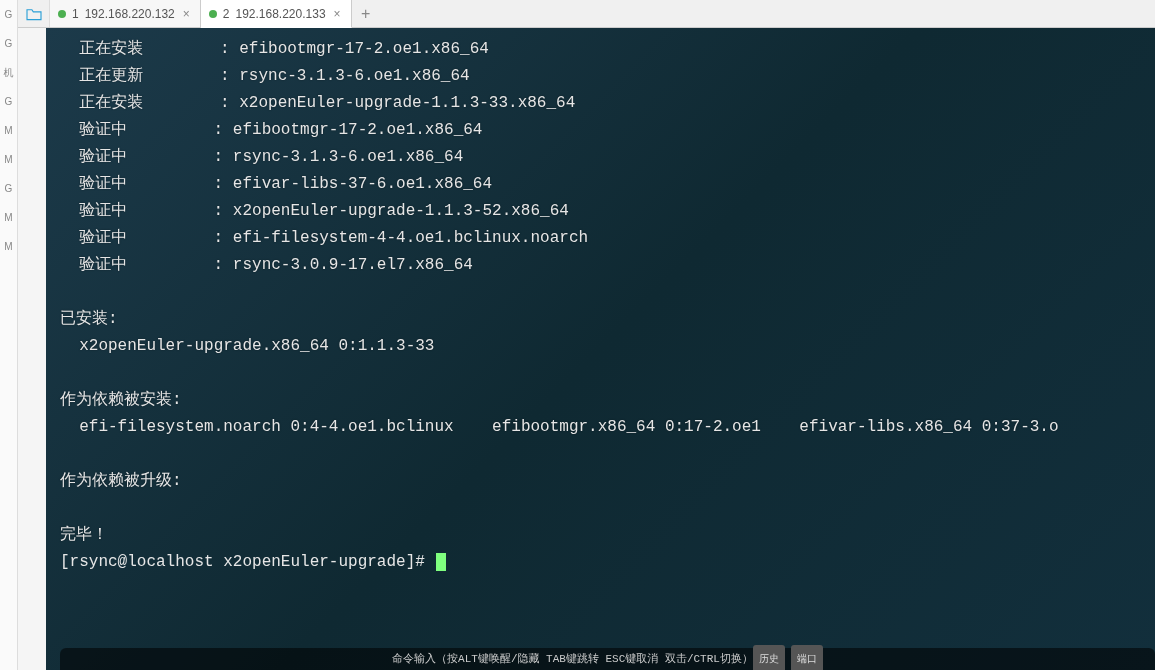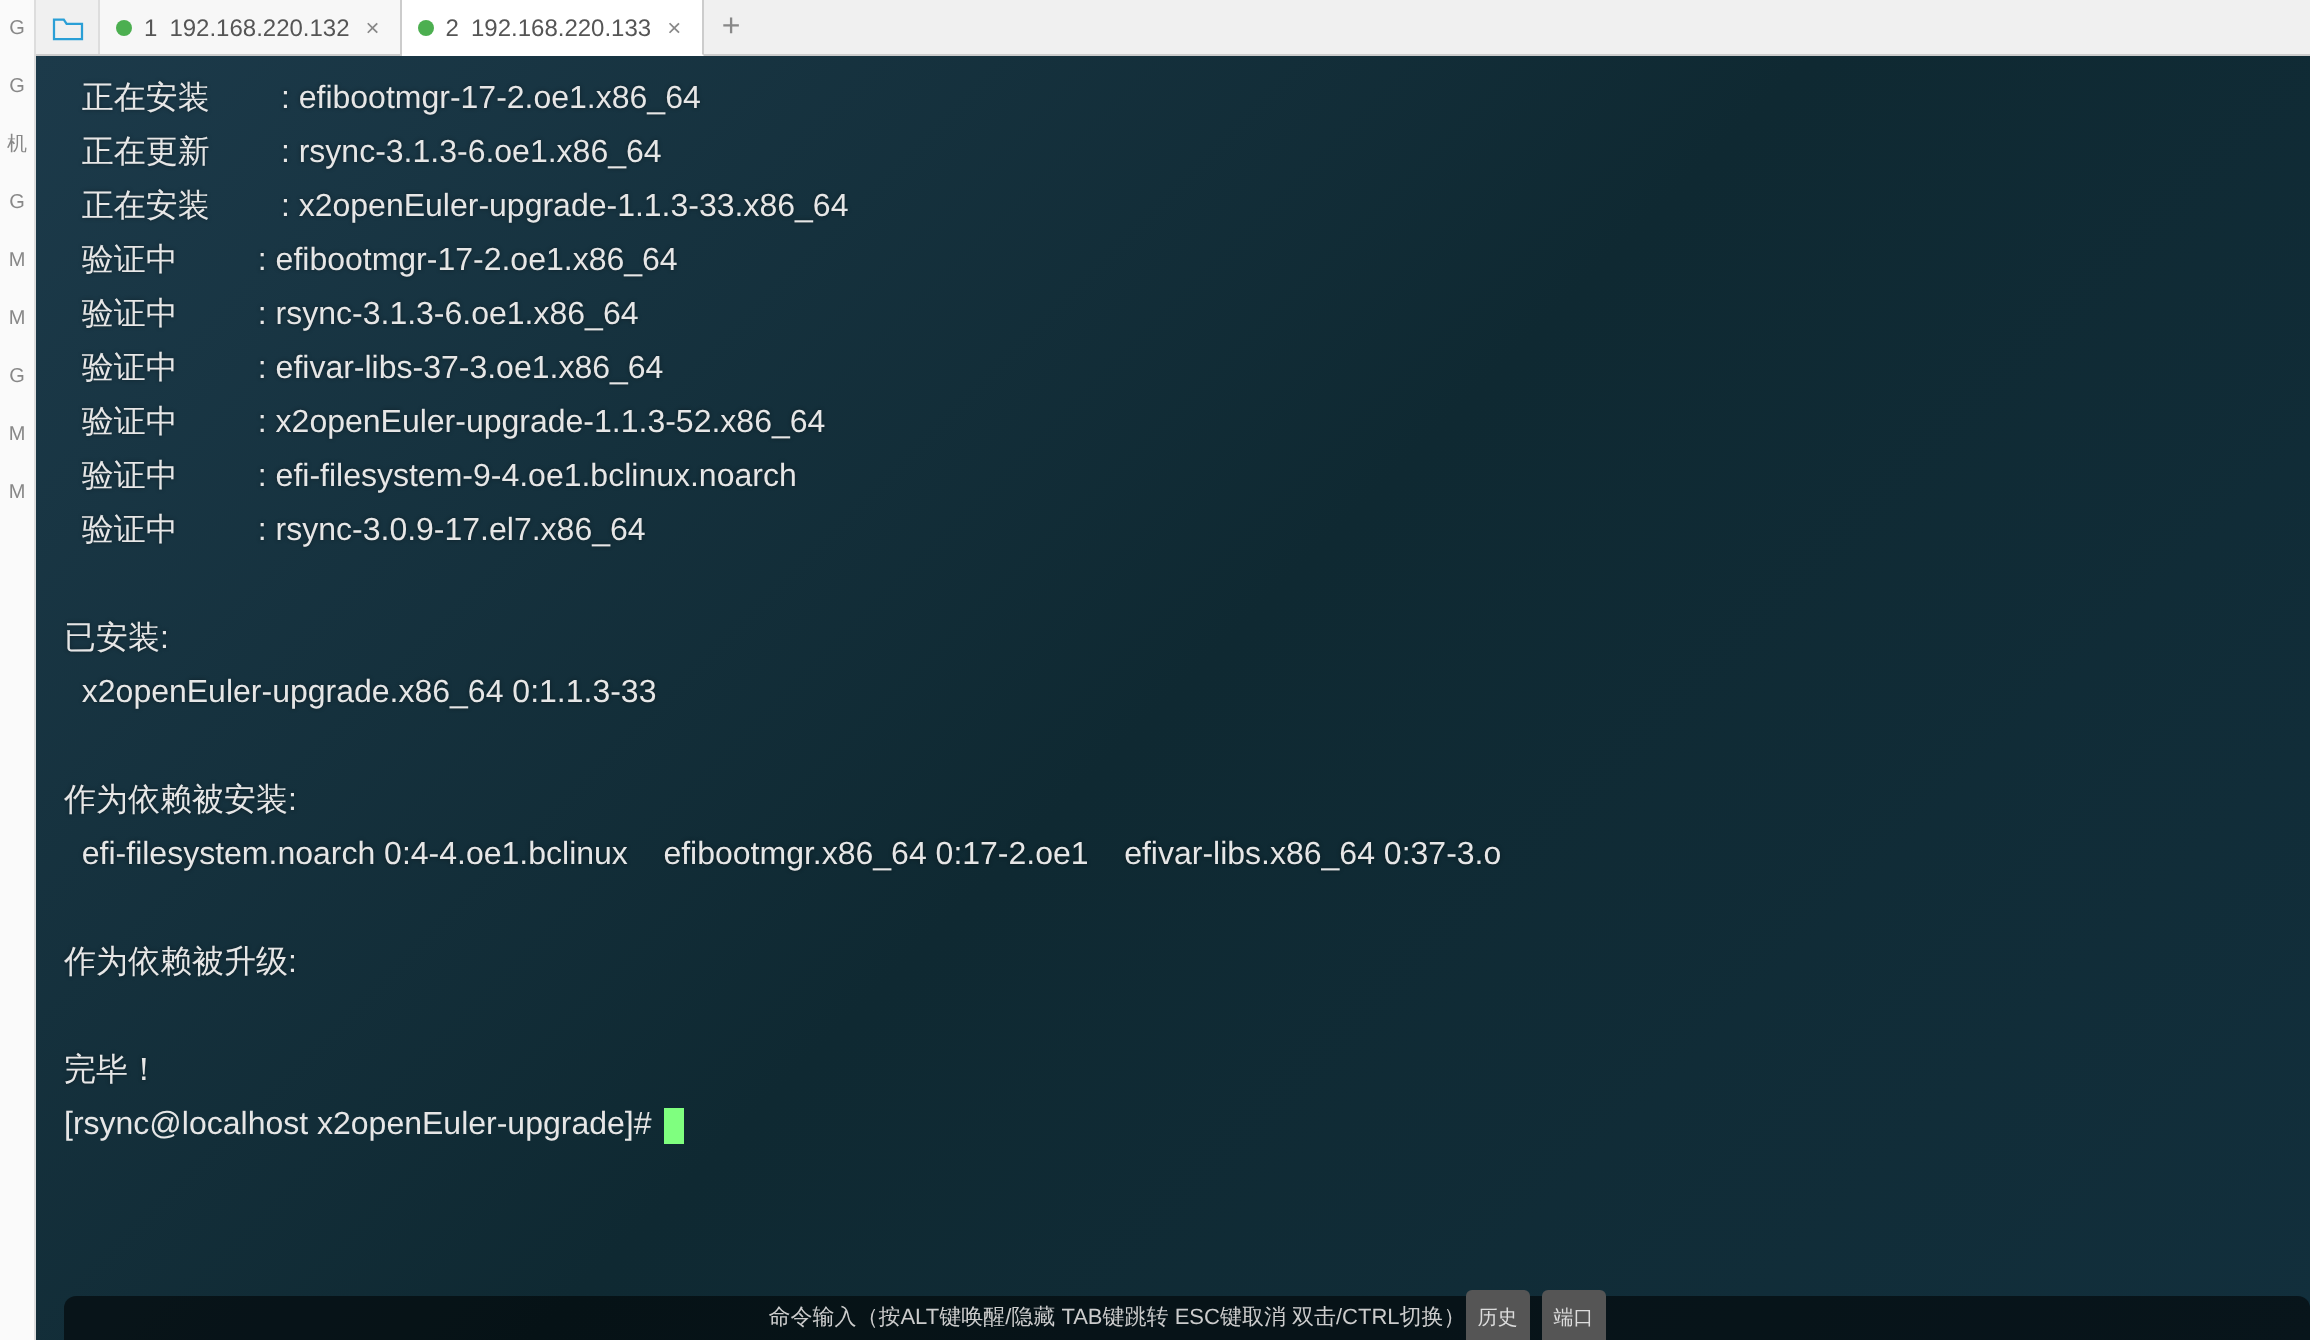--- a/index.html
+++ b/index.html
@@ -82,26 +82,27 @@
       align-items: center;
       justify-content: center;
       cursor: pointer;
       color: #888;
       font-size: 16px;
     }
     .terminal {
       flex: 1;
       background: linear-gradient(135deg, #1c3a4a 0%, #0f2932 50%, #122f3c 100%);
       padding: 8px 14px;
-      font-family: Liberation Sans, sans-serif;
+      font-family: Liberation Mono, monospace;
       font-size: 16px;
       color: #e6e6e6;
       line-height: 27px;
       overflow: hidden;
       position: relative;
+      margin-left: 28px;
     }
     .termline { white-space: pre; text-shadow: 0 0 2px rgba(0,0,0,0.4); }
     .prompt-line { white-space: pre; }
     .cursor {
       display: inline-block;
       width: 10px;
       height: 18px;
       background: #7fff7f;
       vertical-align: middle;
       margin-left: 2px;
@@ -184,23 +185,23 @@
     <div class="tab-add">+</div>
   </div>
 
   <div class="terminal">
     <div id="txLines">
         <div class="termline">  正在安装        : efibootmgr-17-2.oe1.x86_64</div>
         <div class="termline">  正在更新        : rsync-3.1.3-6.oe1.x86_64</div>
         <div class="termline">  正在安装        : x2openEuler-upgrade-1.1.3-33.x86_64</div>
         <div class="termline">  验证中         : efibootmgr-17-2.oe1.x86_64</div>
         <div class="termline">  验证中         : rsync-3.1.3-6.oe1.x86_64</div>
-        <div class="termline">  验证中         : efivar-libs-37-3.oe1.x86_64</div>
+        <div class="termline">  验证中         : efivar-libs-37-6.oe1.x86_64</div>
         <div class="termline">  验证中         : x2openEuler-upgrade-1.1.3-52.x86_64</div>
-        <div class="termline">  验证中         : efi-filesystem-9-4.oe1.bclinux.noarch</div>
+        <div class="termline">  验证中         : efi-filesystem-4-4.oe1.bclinux.noarch</div>
         <div class="termline">  验证中         : rsync-3.0.9-17.el7.x86_64</div>
       </div>
     <div class="termline">&nbsp;</div>
     <div id="sections">
         <div class="termline">已安装:</div>
         <div class="termline">  x2openEuler-upgrade.x86_64 0:1.1.3-33</div>
         <div class="termline">&nbsp;</div>
         <div class="termline">作为依赖被安装:</div>
         <div class="termline">  efi-filesystem.noarch 0:4-4.oe1.bclinux    efibootmgr.x86_64 0:17-2.oe1    efivar-libs.x86_64 0:37-3.o</div>
         <div class="termline">&nbsp;</div>

